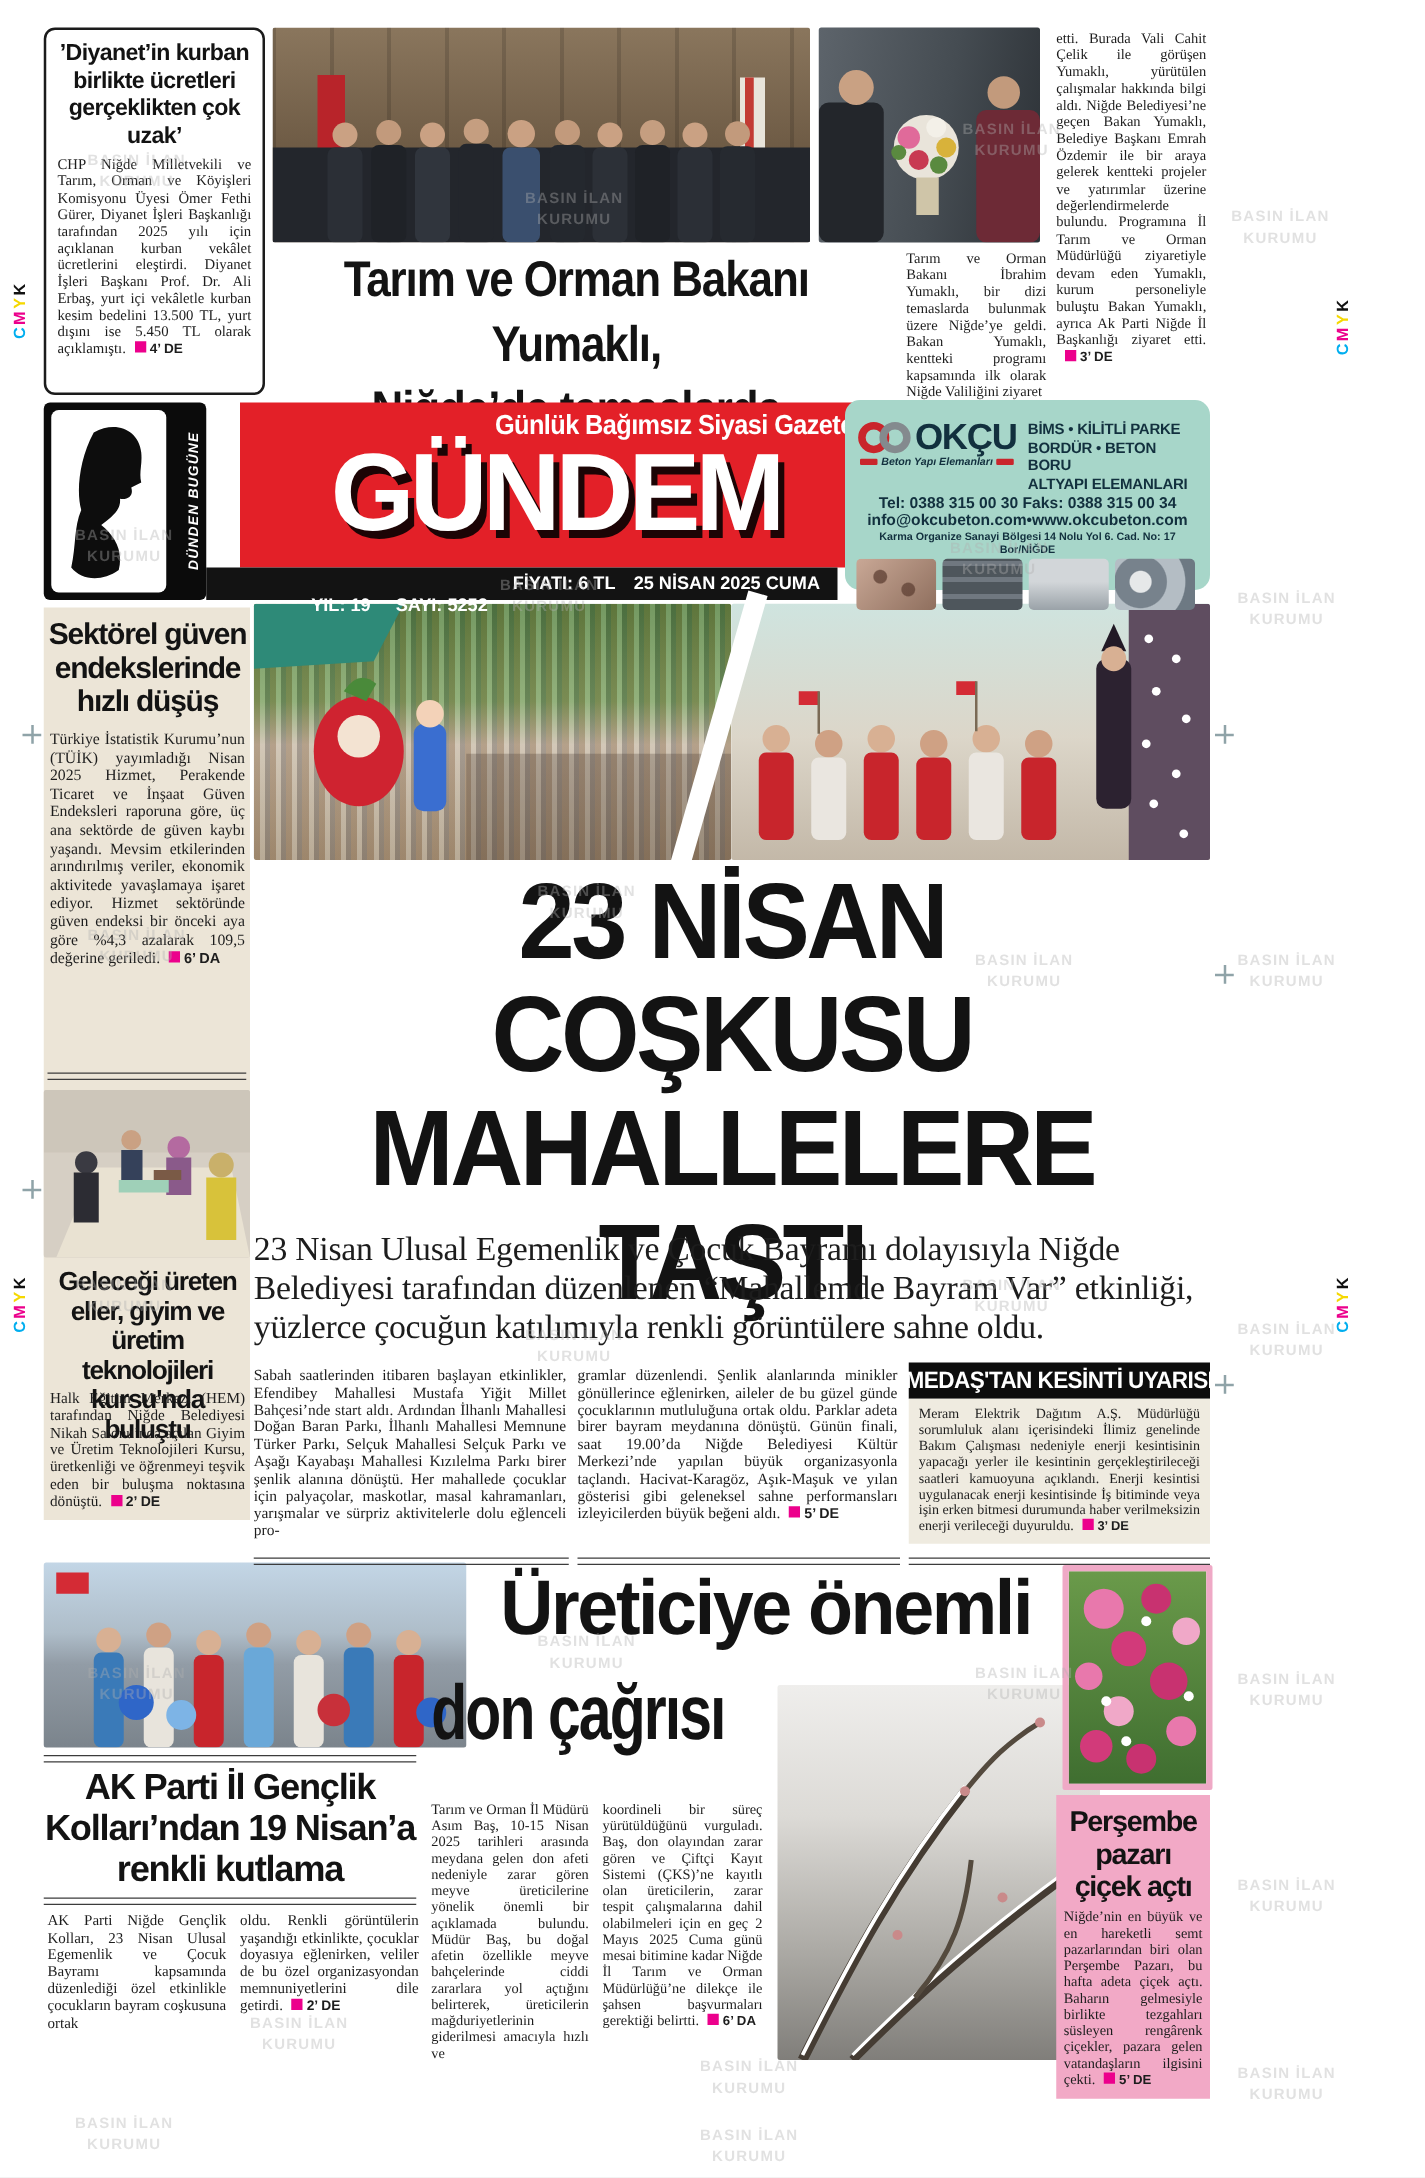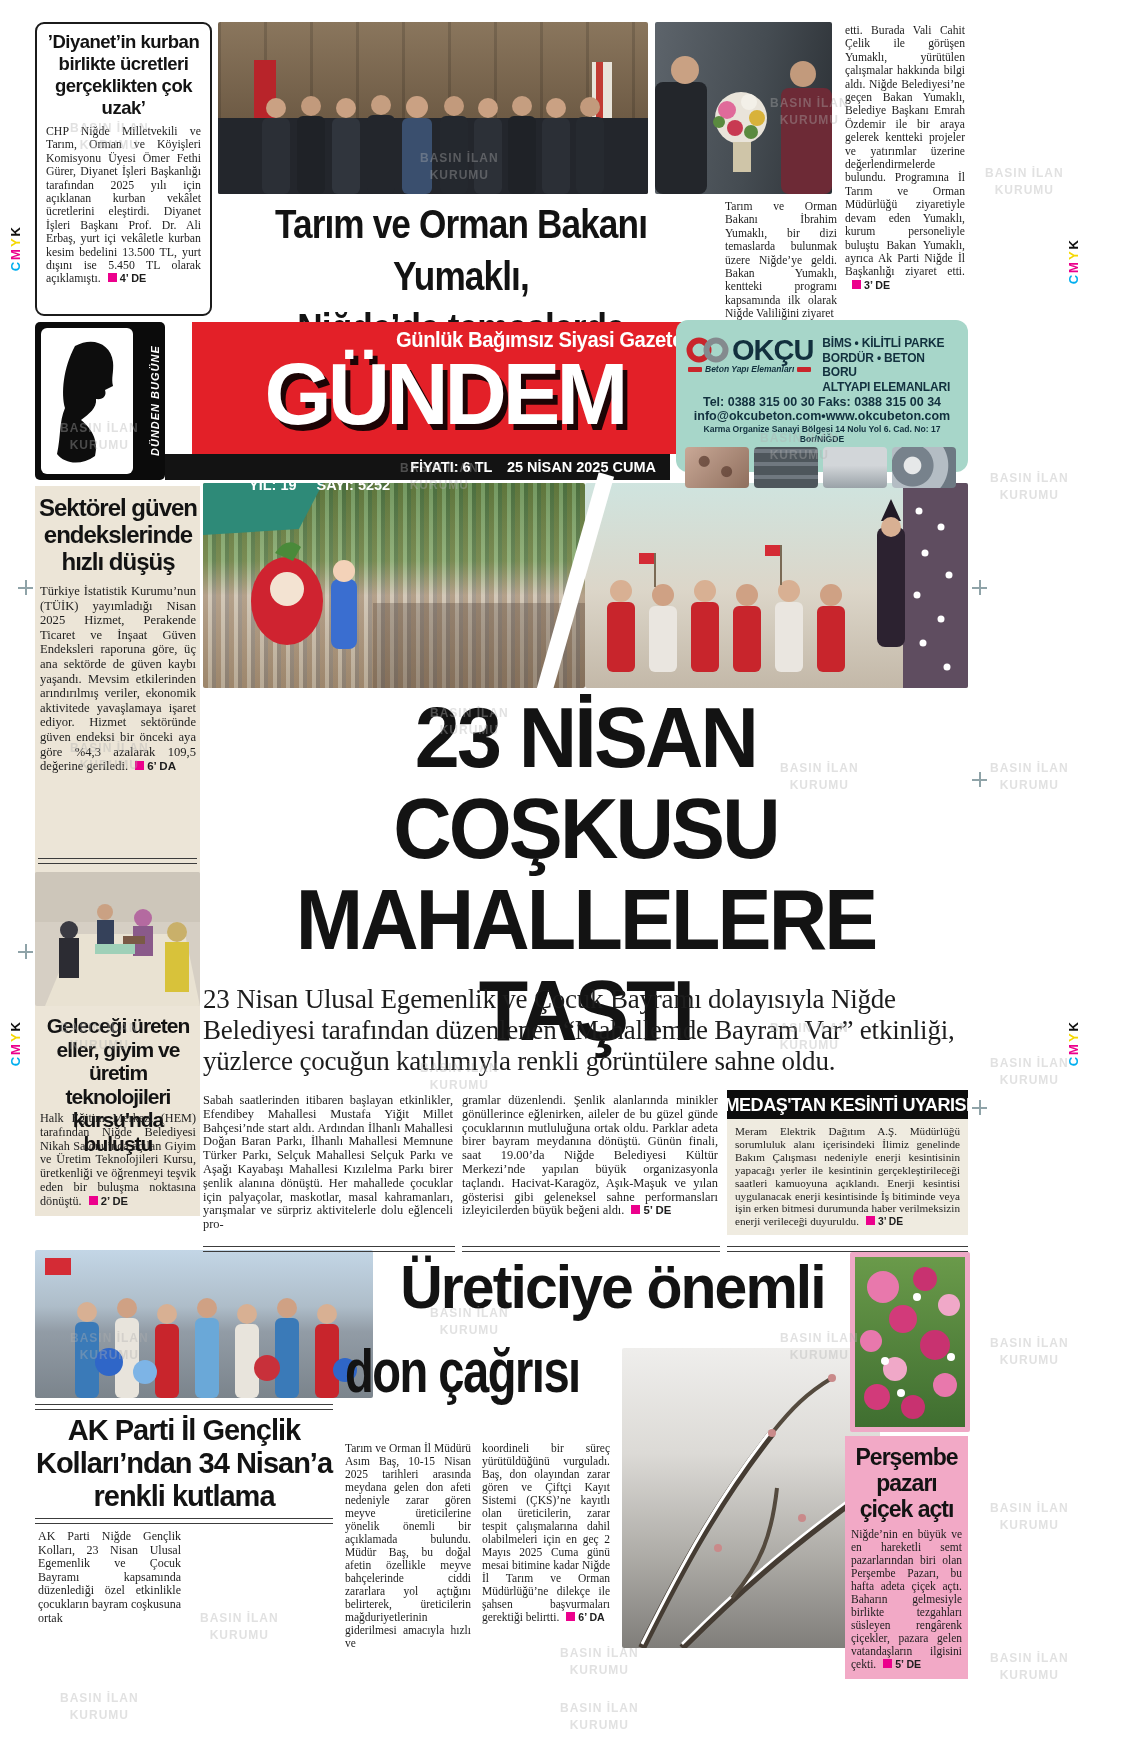--- a/index.html
+++ b/index.html
@@ -374,24 +374,27 @@
         <rect x="240" y="68" width="24" height="80" rx="6" fill="#3a7ab8"></rect>
       <circle cx="292" cy="64" r="10" fill="#d8b093"></circle>
         <rect x="280" y="74" width="24" height="74" rx="6" fill="#c8252c"></rect>
       <circle cx="74" cy="112" r="14" fill="#2f66c8"></circle>
         <circle cx="110" cy="122" r="12" fill="#7db4e6"></circle>
       <circle cx="232" cy="118" r="13" fill="#c8303a"></circle>
         <circle cx="310" cy="120" r="12" fill="#2f66c8"></circle>
     </svg>
   </div>
   <div class="rule ak-rule-t"></div>
-  <h2 class="abs ak-h hl">AK Parti İl Gençlik Kolları’ndan 34 Nisan’a renkli kutlama</h2>
+  <h2 class="abs ak-h hl">AK Parti İl Gençlik Kolları’ndan 19 Nisan’a renkli kutlama</h2>
   <div class="rule ak-rule-b"></div>
   <div class="abs akcol1">
     <p class="serif just">AK Parti Niğde Gençlik Kolları, 23 Nisan Ulusal Egemenlik ve Çocuk Bayramı kapsamında düzenlediği özel etkinlikle çocukların bayram coşkusuna ortak</p>
+  </div>
+  <div class="abs akcol2">
+    <p class="serif just"><span>oldu. Renkli görüntülerin yaşandığı etkinlikte, çocuklar doyasıya eğlenirken, veliler de bu özel organizasyondan memnuniyetlerini dile getirdi.</span><span class="ref"><span class="sq"></span><span>2’ DE</span></span></p>
   </div>
 
   <h1 class="abs don-h1 hl">Üreticiye önemli</h1>
   <h1 class="abs don-h2 hl">don çağrısı</h1>
   <div class="ph ph-snow">
     <svg width="258" height="300" viewBox="0 0 258 300">
       <path d="M20,300 C60,220 95,155 150,85" stroke="#453c33" stroke-width="8" fill="none"></path>
       <path d="M20,296 C60,216 95,151 150,81" stroke="#ffffff" stroke-width="3" fill="none"></path>
       <path d="M60,300 C115,245 160,205 235,150" stroke="#453c33" stroke-width="7" fill="none"></path>
       <path d="M60,296 C115,241 160,201 235,146" stroke="#ffffff" stroke-width="2.5" fill="none"></path>

